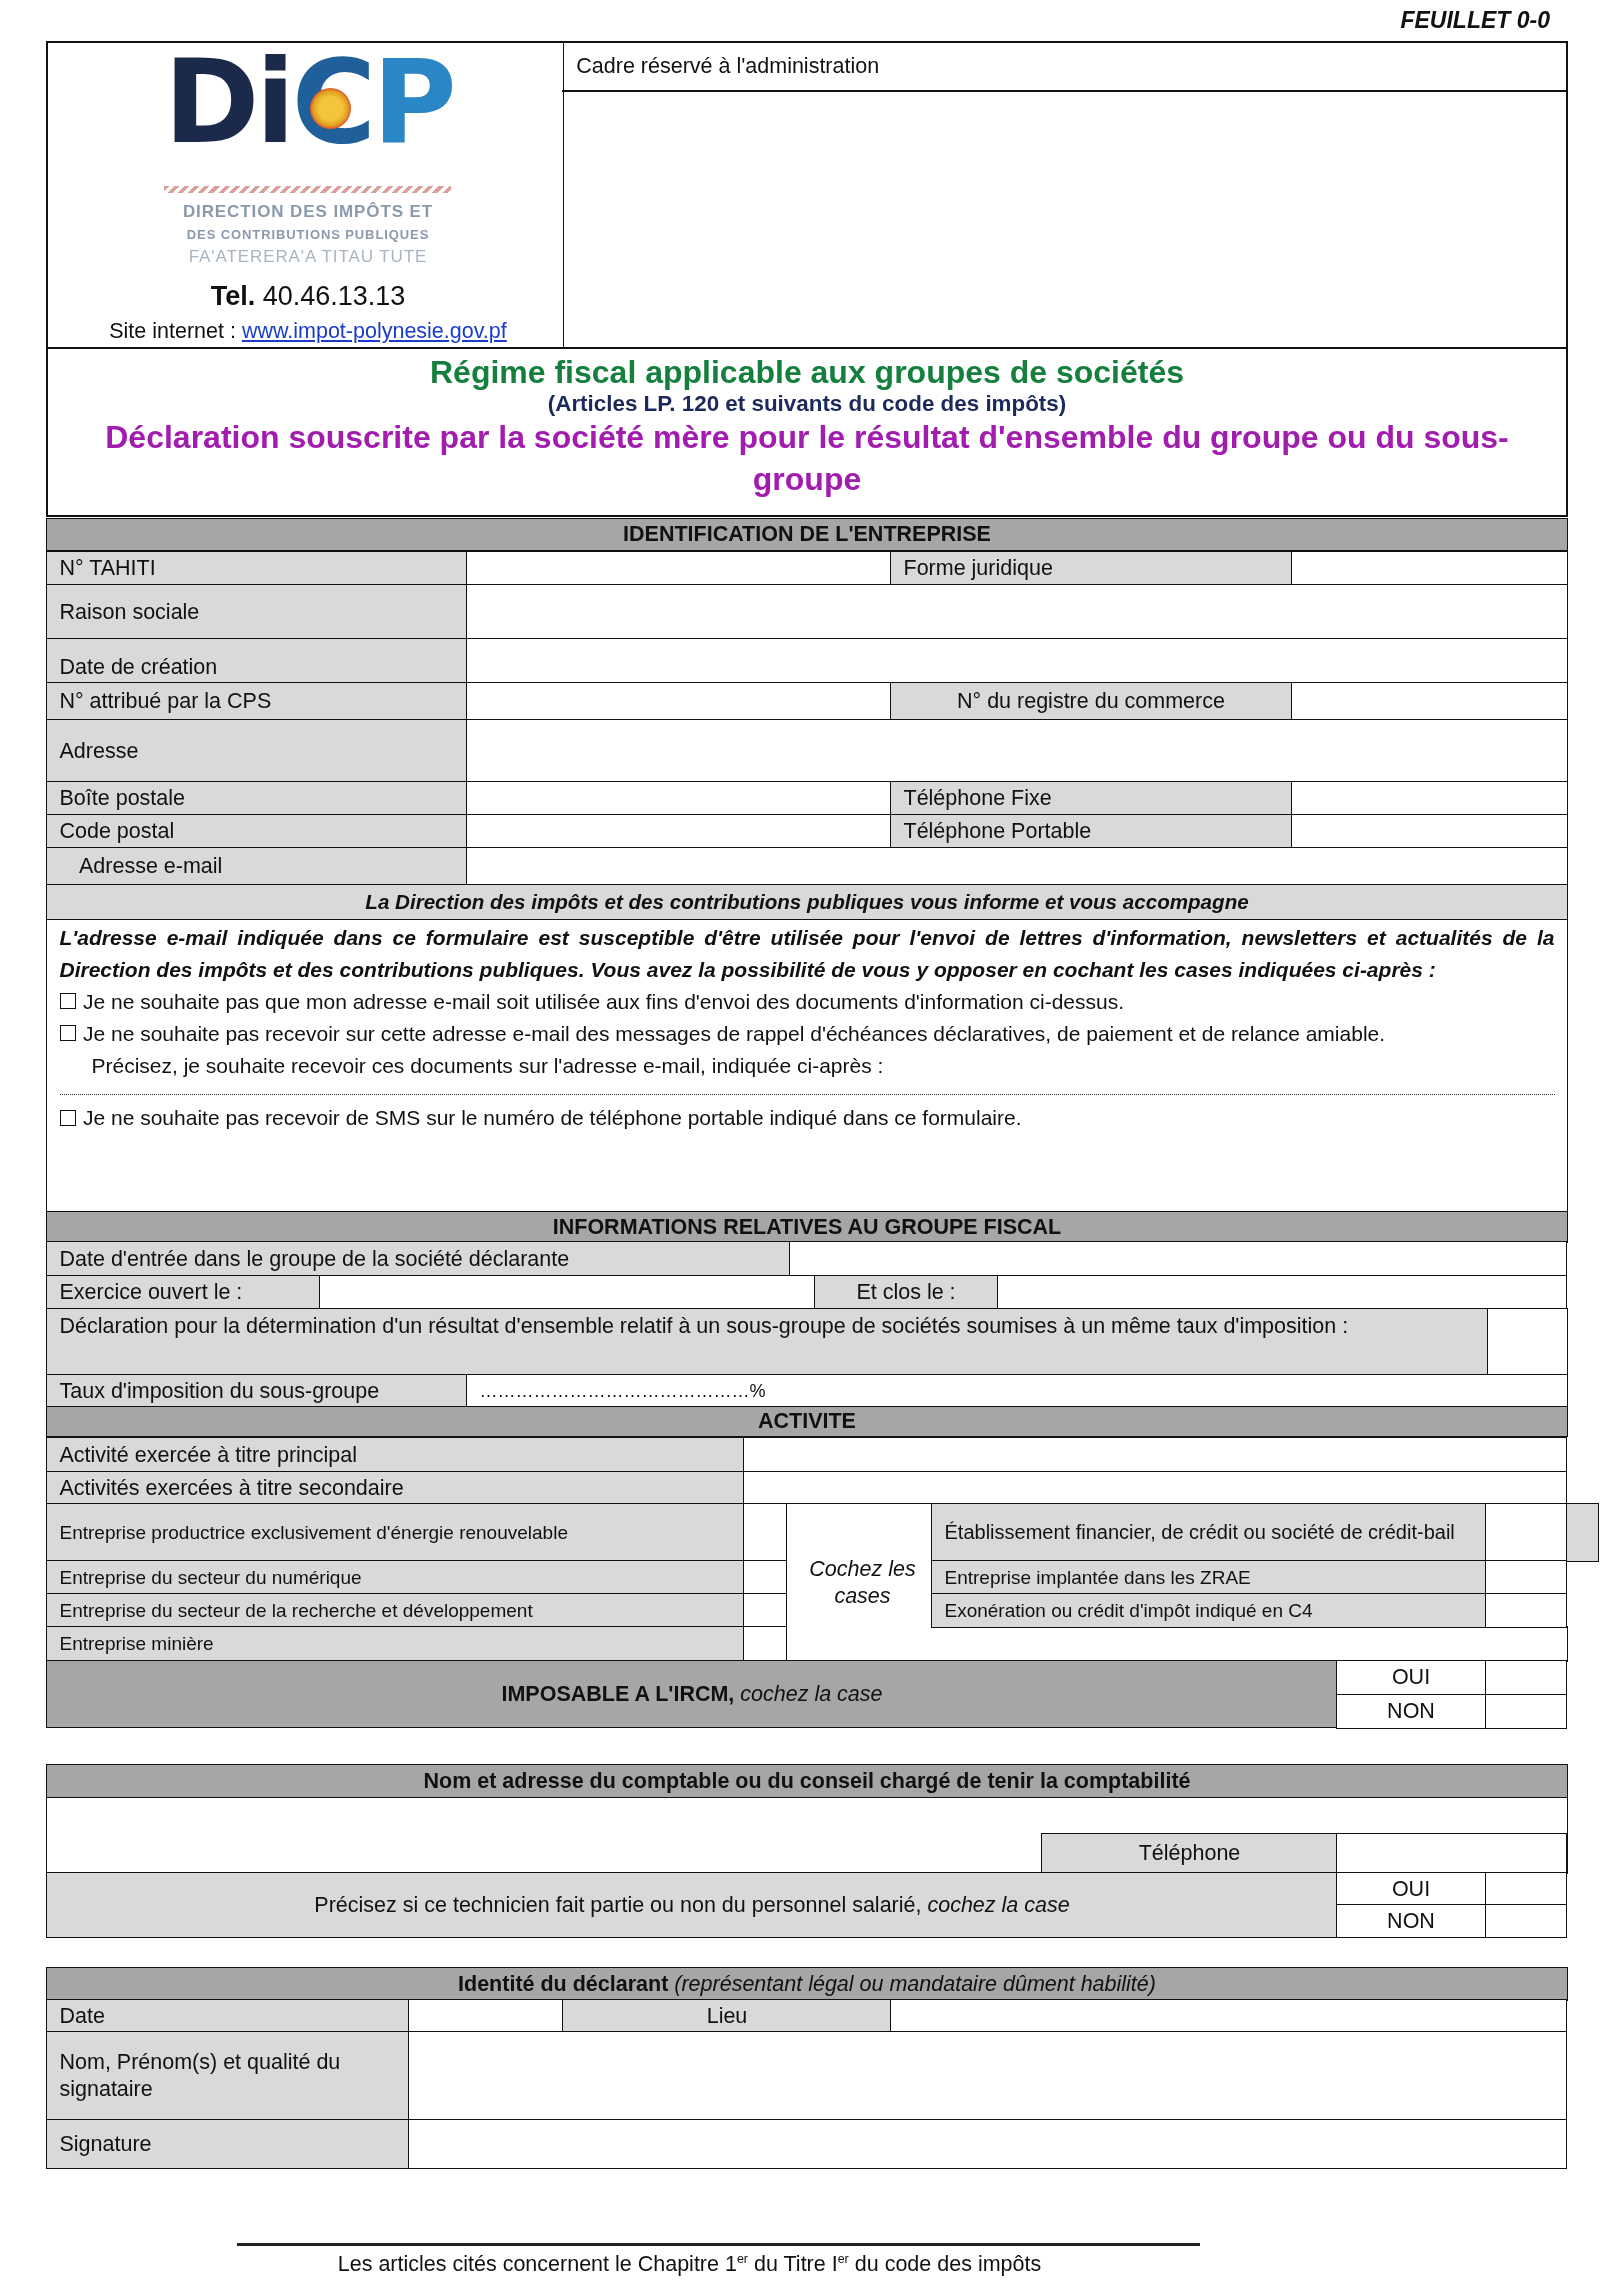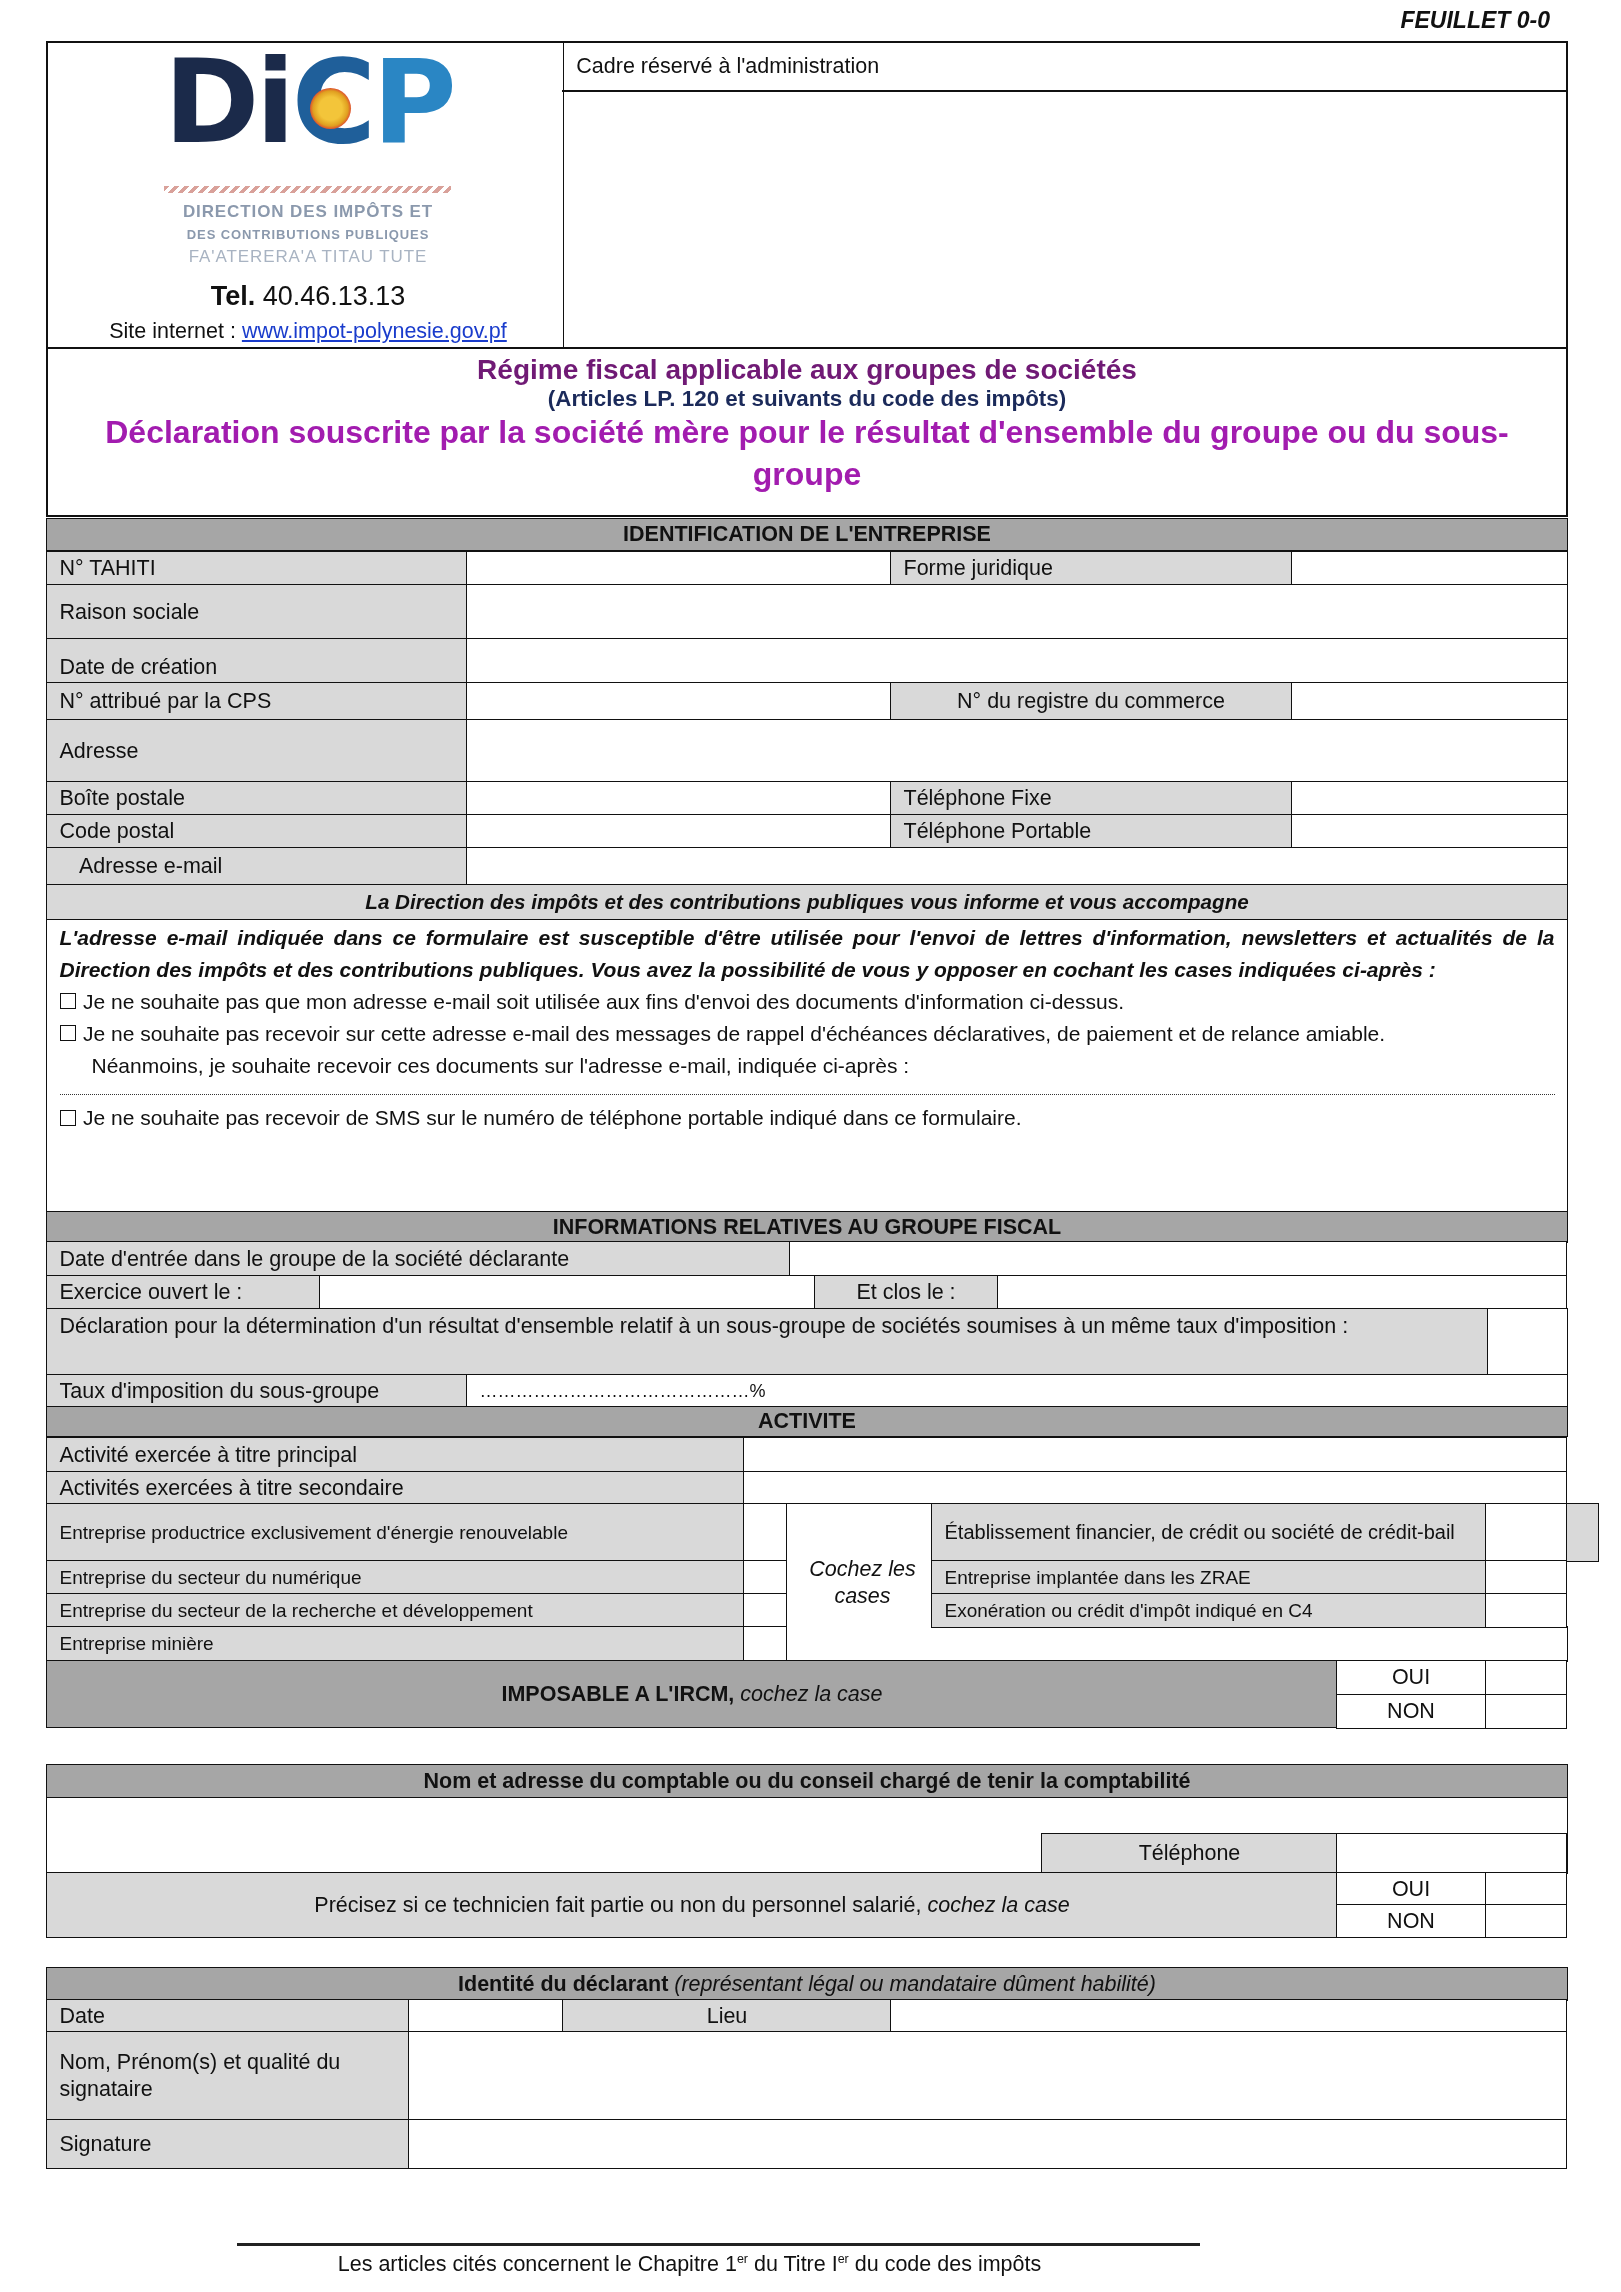--- a/index.html
+++ b/index.html
@@ -19,21 +19,21 @@
   .logo-letters .p { color:#2a86c4; }
   .emblem { position:absolute; left:262px; top:45px; width:41px; height:41px; border-radius:50%; background:radial-gradient(circle,#f3c53a 40%,#e0a020 60%,#d33 75%,#2a86c4 90%); }
   .zigzag { position:absolute; left:116px; top:143px; width:287px; height:7.2px;
             background:repeating-linear-gradient(135deg,#d9a19a 0 3.6px,#ffffff 3.6px 7.2px); }
   .org { position:absolute; left:54px; width:412px; text-align:center; color:#8b99ad; font-weight:bold; letter-spacing:0.9px; }
   .addr { position:absolute; left:18px; width:484px; text-align:center; color:#111; }
   .link { color:#1a3ccc; text-decoration:underline; }
   .admin { left:562px; top:41px; width:1006px; height:308px; border:2.7px solid #111; border-left:0; }
   .admin-top { position:absolute; left:0; top:0; right:0; height:47px; border-bottom:2.7px solid #111; display:flex; align-items:center; padding-left:14.3px; font-size:21.5px; }
   .titlebox { left:46px; top:347px; width:1522px; height:170px; border:2.7px solid #111; text-align:center; }
-  .t1 { color:#701a75; font-weight:bold; font-size:28px; margin-top:5.4px; }
+  .t1 { color:#15803d; font-weight:bold; font-size:32px; margin-top:5.4px; }
   .t2 { color:#1b2a5a; font-weight:bold; font-size:22.4px; }
   .t3 { color:#a21caf; font-weight:bold; font-size:32px; line-height:1.3; padding:0 36px; }
   .para { font-size:21px; line-height:32px; padding:3.6px 12.5px 0 12.5px; text-align:justify; }
   .para .intro { font-weight:bold; font-style:italic; }
   .chk { display:inline-block; width:14.3px; height:14.3px; border:1.8px solid #111; margin-right:7.2px; vertical-align:-0.9px; background:#fff; }
   .dots { border-bottom:1.8px dotted #333; height:0; margin:12.5px 0 7.2px 0; }
   .italic { font-style:italic; }
   .bold { font-weight:bold; }
   .footline { left:237px; top:2243px; width:963px; height:2.7px; background:#222; }
   .footnote { left:0; top:2252px; width:1379px; text-align:center; font-size:21.5px; }
@@ -104,21 +104,21 @@
 
 <div class="cell lbl" style="left:46px;top:847px;width:422px;height:39px;padding-left:32px;">Adresse e-mail</div>
 <div class="cell val" style="left:466px;top:847px;width:1102px;height:39px;"></div>
 
 <div class="cell lbl center italic bold" style="left:46px;top:884px;width:1522px;height:36px;font-size:20.6px;">La Direction des impôts et des contributions publiques vous informe et vous accompagne</div>
 <div class="abs" style="left:46px;top:918px;width:1522px;height:296px;border:1.8px solid #111;border-top:0;border-bottom:0;">
   <div class="para">
     <div class="intro">L'adresse e-mail indiquée dans ce formulaire est susceptible d'être utilisée pour l'envoi de lettres d'information, newsletters et actualités de la Direction des impôts et des contributions publiques. Vous avez la possibilité de vous y opposer en cochant les cases indiquées ci-après :</div>
     <div><span class="chk"></span><span>Je ne souhaite pas que mon adresse e-mail soit utilisée aux fins d'envoi des documents d'information ci-dessus.</span></div>
     <div><span class="chk"></span><span>Je ne souhaite pas recevoir sur cette adresse e-mail des messages de rappel d'échéances déclaratives, de paiement et de relance amiable.</span></div>
-    <div style="padding-left:32px;">Néanmoins, je souhaite recevoir ces documents sur l'adresse e-mail, indiquée ci-après :</div>
+    <div style="padding-left:32px;">Précisez, je souhaite recevoir ces documents sur l'adresse e-mail, indiquée ci-après :</div>
     <div class="dots"></div>
     <div><span class="chk"></span><span>Je ne souhaite pas recevoir de SMS sur le numéro de téléphone portable indiqué dans ce formulaire.</span></div>
   </div>
 </div>
 
 <div class="cell hdr" style="left:46px;top:1211px;width:1522px;height:32px;">INFORMATIONS RELATIVES AU GROUPE FISCAL</div>
 
 <div class="cell lbl" style="left:46px;top:1241px;width:745px;height:36px;">Date d'entrée dans le groupe de la société déclarante</div>
 <div class="cell val" style="left:789px;top:1241px;width:778px;height:36px;"></div>
 

